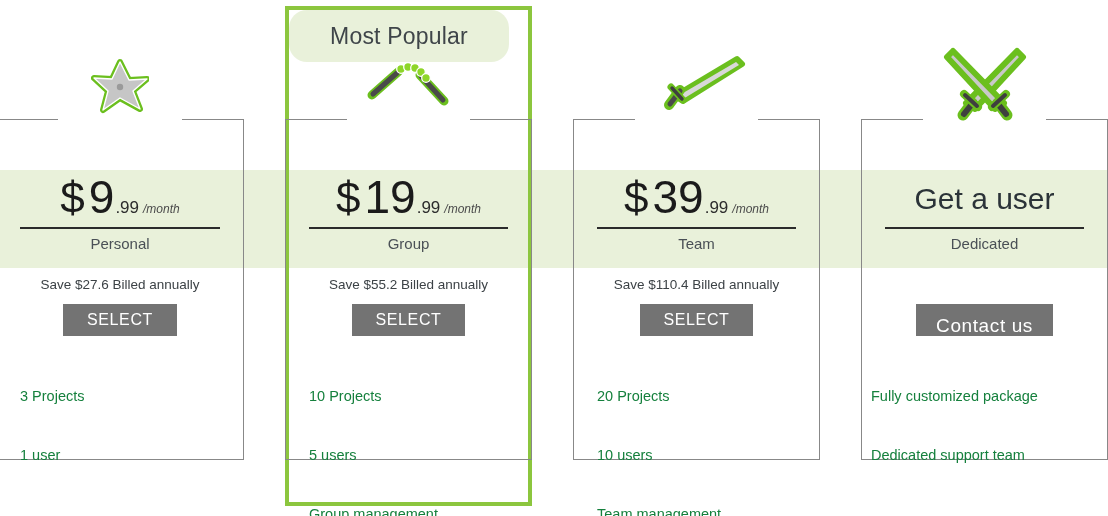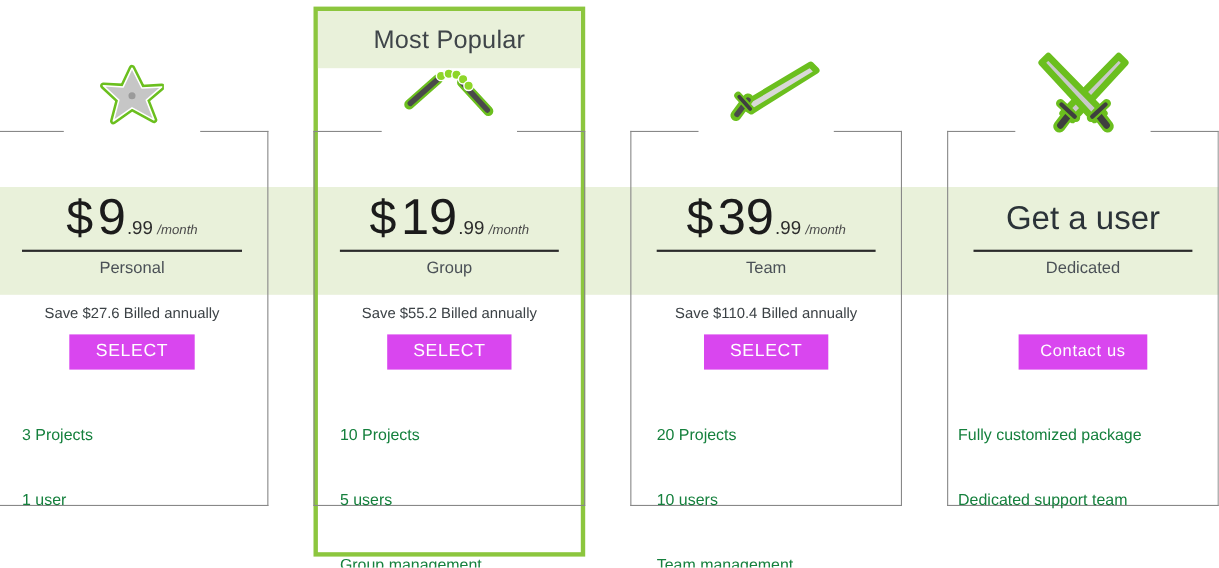--- a/index.html
+++ b/index.html
@@ -82,27 +82,28 @@
     height: 500px;
     border: 4px solid #8cc63e;
     box-sizing: border-box;
     background: transparent;
     z-index: 1;
   }
   #most-popular-banner {
     position: absolute;
     left: 4px;
     top: 10px;
-    width: 239px;
+    width: 220px;
     height: 52px;
     background: #e9f1da;
     display: flex;
     align-items: center;
     justify-content: center;
     z-index: 3;
+    border-radius: 18px;
   }
   #most-popular-banner .banner-text {
     font-size: 23px;
     color: #3f4549;
     letter-spacing: .2px;
   }
 
   
   .plan-icon {
     position: absolute;
@@ -191,33 +192,33 @@
   .cta-wrap {
     position: absolute;
     left: 0;
     right: 0;
     top: 304px;
     display: flex;
     justify-content: center;
     z-index: 3;
   }
   .cta-button {
-    background: #d946ef;
+    background: #737373;
     color: #ffffff;
     border: none;
     font-family: "Liberation Sans", sans-serif;
     font-size: 16px;
     letter-spacing: .6px;
     padding: 0 24px;
     height: 32px;
     line-height: 32px;
     cursor: pointer;
     white-space: nowrap;
   }
-  .cta-button.wide { padding: 0 20px; font-size: 15px; }
+  .cta-button.wide { padding: 6px 20px; font-size: 19px; }
 
   
   .features {
     position: absolute;
     top: 352px;
     left: 24px;
     right: 14px;
     z-index: 3;
   }
   .features.centered { left: 10px; right: 10px; }

